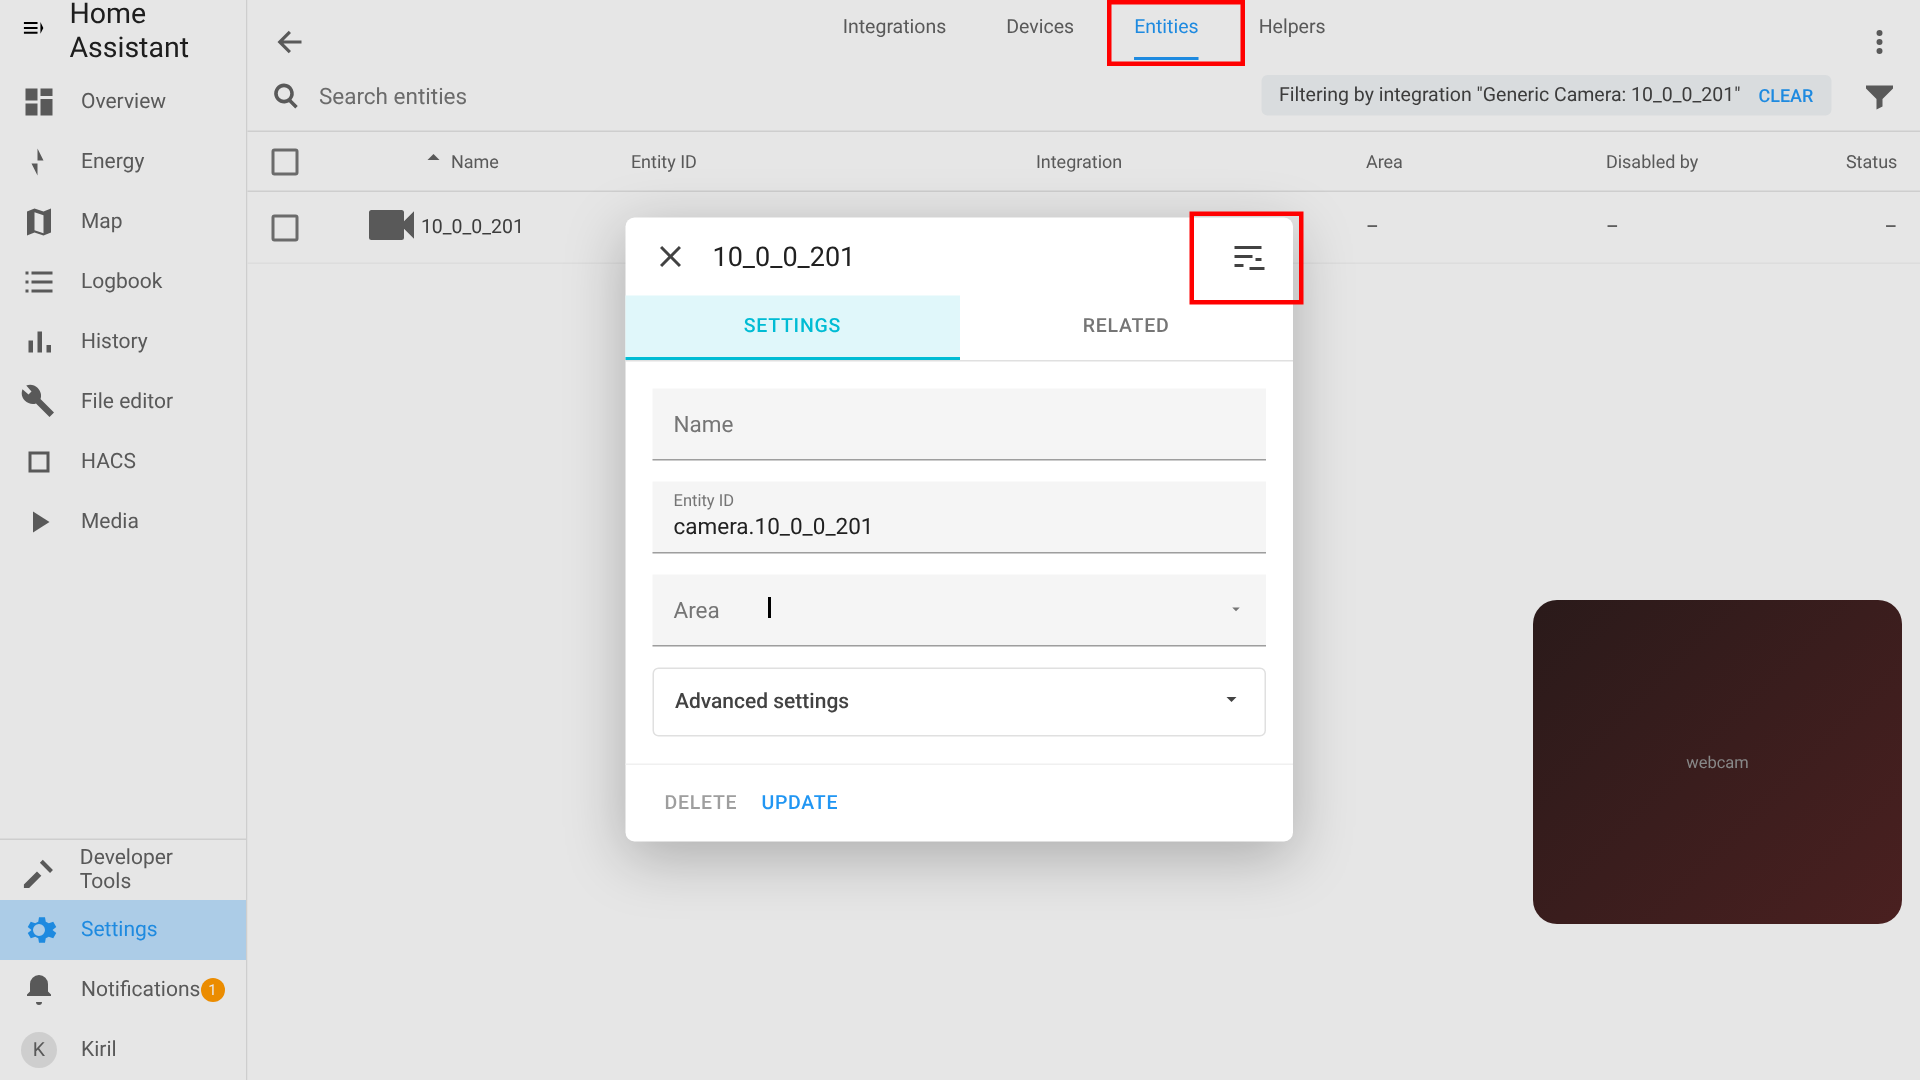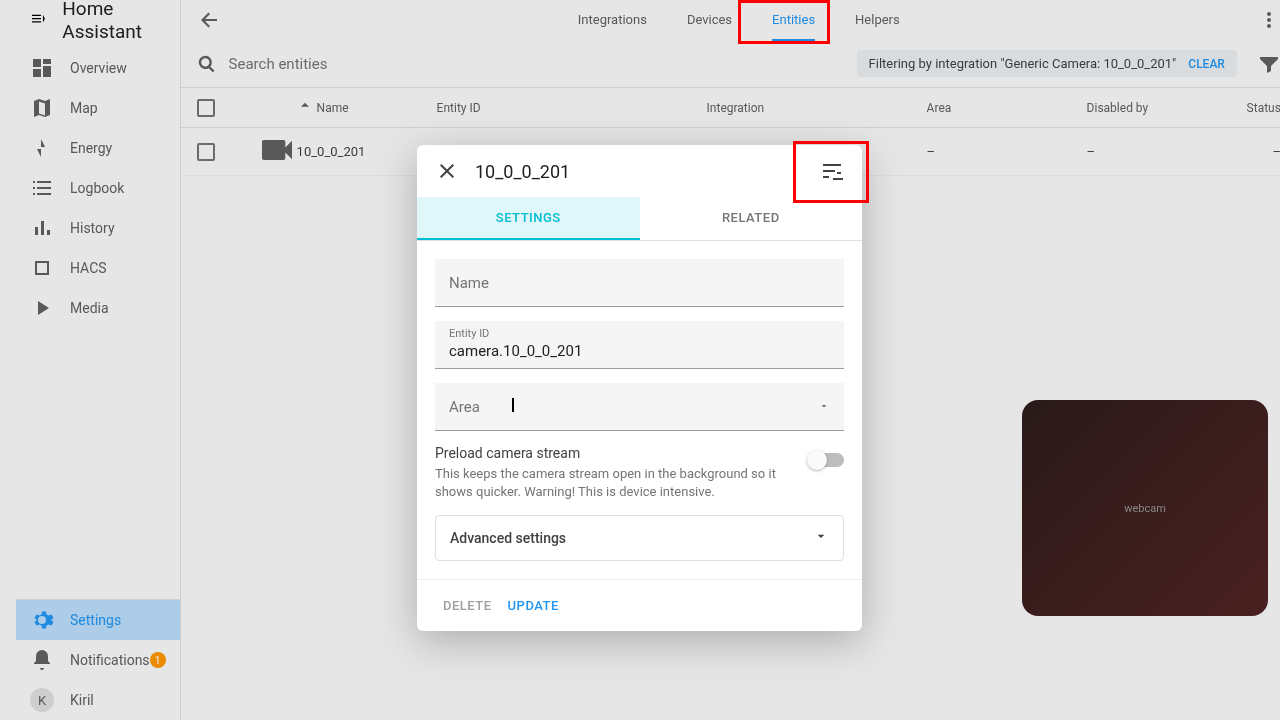--- a/index.html
+++ b/index.html
@@ -1,36 +1,36 @@
 <!DOCTYPE html>
 <html><head>
   <meta charset="utf-8">
   <style>
     * { margin: 0; padding: 0; box-sizing: border-box; font-family: Roboto, -apple-system, BlinkMacSystemFont, sans-serif; }
     body { width: 1280px; height: 720px; overflow: hidden; background: #fafafa; position: relative; }
     
-    .app { display: flex; height: 100%; margin-left: 16px; }
+    .app { display: flex; height: 100%; }
     
     
     .sidebar { width: 190px; background: #fafafa; display: flex; flex-direction: column; border-right: 1px solid #e0e0e0; }
     .sidebar-header { display: flex; align-items: center; padding: 10px 14px; height: 40px; }
     .menu-icon { width: 24px; height: 24px; margin-right: 14px; }
     .app-title { font-size: 19px; font-weight: 400; color: #212121; }
     .sidebar-items { flex: 1; padding-top: 8px; }
     .sidebar-item { display: flex; align-items: center; padding: 10px 14px; height: 40px; cursor: pointer; color: #616161; }
     .sidebar-item.active { background: #bbdefb; color: #2196f3; }
     .sidebar-item .icon { width: 24px; height: 24px; margin-right: 16px; display: flex; align-items: center; justify-content: center; }
     .sidebar-item-label { font-size: 14px; font-weight: 400; }
     .sidebar-bottom { border-top: 1px solid #e0e0e0; }
     .notif-badge { margin-left: auto; background: #ff9800; color: white; border-radius: 50%; width: 16px; height: 16px; font-size: 10px; display: flex; align-items: center; justify-content: center; }
     .user-avatar { width: 24px; height: 24px; border-radius: 50%; background: #e0e0e0; color: #616161; display: flex; align-items: center; justify-content: center; font-size: 13px; margin-right: 16px; }
     
     
     .main { flex: 1; display: flex; flex-direction: column; background: #fafafa; }
-    .top-bar { display: flex; align-items: center; height: 40px; padding: 0 16px; position: relative; }
+    .top-bar { display: flex; align-items: flex-end; height: 40px; padding: 0 16px; position: relative; }
     .back-btn { width: 24px; height: 24px; cursor: pointer; color: #616161; }
     .tabs { position: absolute; left: 50%; transform: translateX(-50%); display: flex; gap: 40px; }
     .tab { font-size: 13px; color: #616161; padding: 12px 0; cursor: pointer; }
     .tab.active { color: #2196f3; border-bottom: 2px solid #2196f3; }
     .more-btn { margin-left: auto; width: 24px; height: 24px; cursor: pointer; color: #616161; }
     
     
     .search-row { display: flex; align-items: center; padding: 8px 16px; height: 48px; border-bottom: 1px solid #e0e0e0; }
     .search-icon { width: 20px; height: 20px; margin-right: 12px; color: #616161; }
     .search-input { flex: 1; border: none; background: transparent; font-size: 15px; outline: none; color: #616161; }
@@ -123,67 +123,83 @@
         <div class="icon">
             <svg viewBox="0 0 24 24">
               <path fill="currentColor" d="M3 3h8v8H3V3m10 0h8v5h-8V3m0 7h8v11h-8V10M3 13h8v8H3v-8z"></path>
             </svg>
           </div>
         <span class="sidebar-item-label">Overview</span>
       </div>
       <div class="sidebar-item">
         <div class="icon">
             <svg viewBox="0 0 24 24">
+              <path fill="currentColor" d="M11 21L7 13h4V3l4 8h-4v10z"></path>
+            </svg>
+          </div>
+        <span class="sidebar-item-label">Energy</span>
+      </div>
+      <div class="sidebar-item">
+        <div class="icon">
+            <svg viewBox="0 0 24 24">
               <path fill="currentColor" d="M9 3L4 5v16l5-2 6 2 5-2V3l-5 2-6-2zm0 2.5l6 2v12l-6-2v-12z"></path>
             </svg>
           </div>
         <span class="sidebar-item-label">Map</span>
       </div>
       <div class="sidebar-item">
         <div class="icon">
             <svg viewBox="0 0 24 24">
-              <path fill="currentColor" d="M11 21L7 13h4V3l4 8h-4v10z"></path>
-            </svg>
-          </div>
-        <span class="sidebar-item-label">Energy</span>
-      </div>
-      <div class="sidebar-item">
-        <div class="icon">
-            <svg viewBox="0 0 24 24">
               <path fill="currentColor" d="M3 5h2v2H3V5m4 0h14v2H7V5M3 11h2v2H3v-2m4 0h14v2H7v-2M3 17h2v2H3v-2m4 0h14v2H7v-2z"></path>
             </svg>
           </div>
         <span class="sidebar-item-label">Logbook</span>
       </div>
       <div class="sidebar-item">
         <div class="icon">
             <svg viewBox="0 0 24 24">
               <path fill="currentColor" d="M5 19h3v-8H5v8m6 0h3V5h-3v14m6 0h3v-5h-3v5z"></path>
             </svg>
           </div>
         <span class="sidebar-item-label">History</span>
       </div>
       <div class="sidebar-item">
         <div class="icon">
             <svg viewBox="0 0 24 24">
+              <path fill="currentColor" d="M22 19l-9-9c1-2.5 0-5.5-2-7.5-2-2-5-2.5-7.5-1.5L7 5 5 7 1 3.5C0 6 .5 9 2.5 11c2 2 5 3 7.5 2l9 9 3-3z"></path>
+            </svg>
+          </div>
+        <span class="sidebar-item-label">File editor</span>
+      </div>
+      <div class="sidebar-item">
+        <div class="icon">
+            <svg viewBox="0 0 24 24">
               <path fill="currentColor" d="M5 5h14v14H5V5m2 2v10h10V7H7z"></path>
             </svg>
           </div>
         <span class="sidebar-item-label">HACS</span>
       </div>
       <div class="sidebar-item">
         <div class="icon">
             <svg viewBox="0 0 24 24">
               <path fill="currentColor" d="M8 5v14l11-7L8 5z"></path>
             </svg>
           </div>
         <span class="sidebar-item-label">Media</span>
       </div>
     </div>
     <div class="sidebar-bottom">
+      <div class="sidebar-item">
+        <div class="icon">
+            <svg viewBox="0 0 24 24">
+              <path fill="currentColor" d="M13 7l2-2 7 7-2 2-7-7M2 22l9-9 3 3-9 9H2v-3z"></path>
+            </svg>
+          </div>
+        <span class="sidebar-item-label">Developer Tools</span>
+      </div>
       <div class="sidebar-item active">
         <div class="icon">
             <svg viewBox="0 0 24 24">
               <path fill="currentColor" d="M12 8a4 4 0 100 8 4 4 0 000-8m9 4l2.5 2-2 3.5-3-1a7 7 0 01-2 1l-.5 3h-4l-.5-3a7 7 0 01-2-1l-3 1-2-3.5L7 12l-2.5-2 2-3.5 3 1a7 7 0 012-1l.5-3h4l.5 3a7 7 0 012 1l3-1 2 3.5L21 12z"></path>
             </svg>
           </div>
         <span class="sidebar-item-label">Settings</span>
       </div>
       <div class="sidebar-item">
         <div class="icon">
@@ -307,27 +323,20 @@
       <span class="field-value">camera.10_0_0_201</span>
     </div>
 
     <div class="form-field">
       <span class="field-label">Area</span>
       <div class="dropdown-arrow"><svg width="12" height="12" viewBox="0 0 24 24">
             <path fill="currentColor" d="M7 10l5 5 5-5H7z"></path>
           </svg></div>
     </div>
 
-    <div class="preload-section preload-wrap">
-      <div class="preload-text">
-        <div class="preload-title">Preload camera stream</div>
-        <div class="preload-desc">This keeps the camera stream open in the background so it shows quicker. Warning! This is device intensive.</div>
-      </div>
-      <div class="toggle"></div>
-    </div>
 
     <div class="advanced-row">
       <span class="advanced-label">Advanced settings</span>
       <div><svg width="16" height="16" viewBox="0 0 24 24">
             <path fill="#424242" d="M7 10l5 5 5-5H7z"></path>
           </svg></div>
     </div>
   </div>
 
   <div class="dialog-footer">

